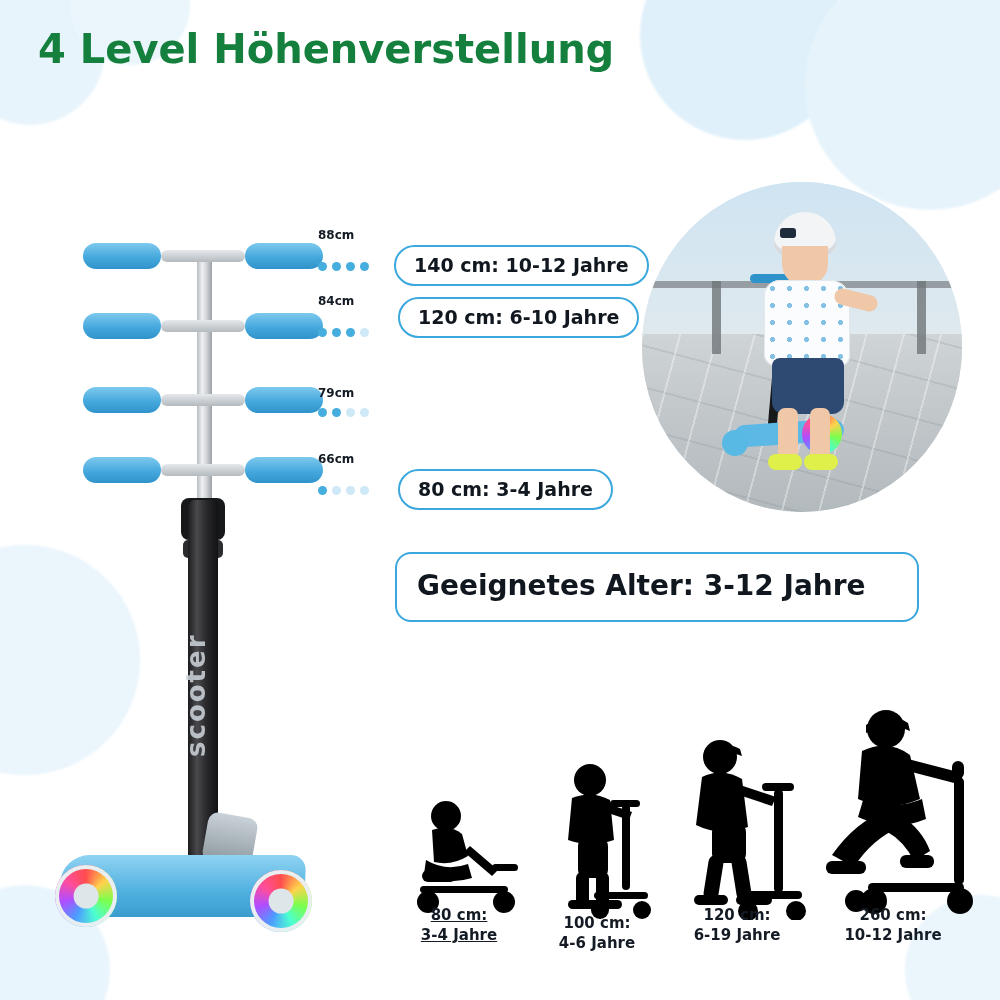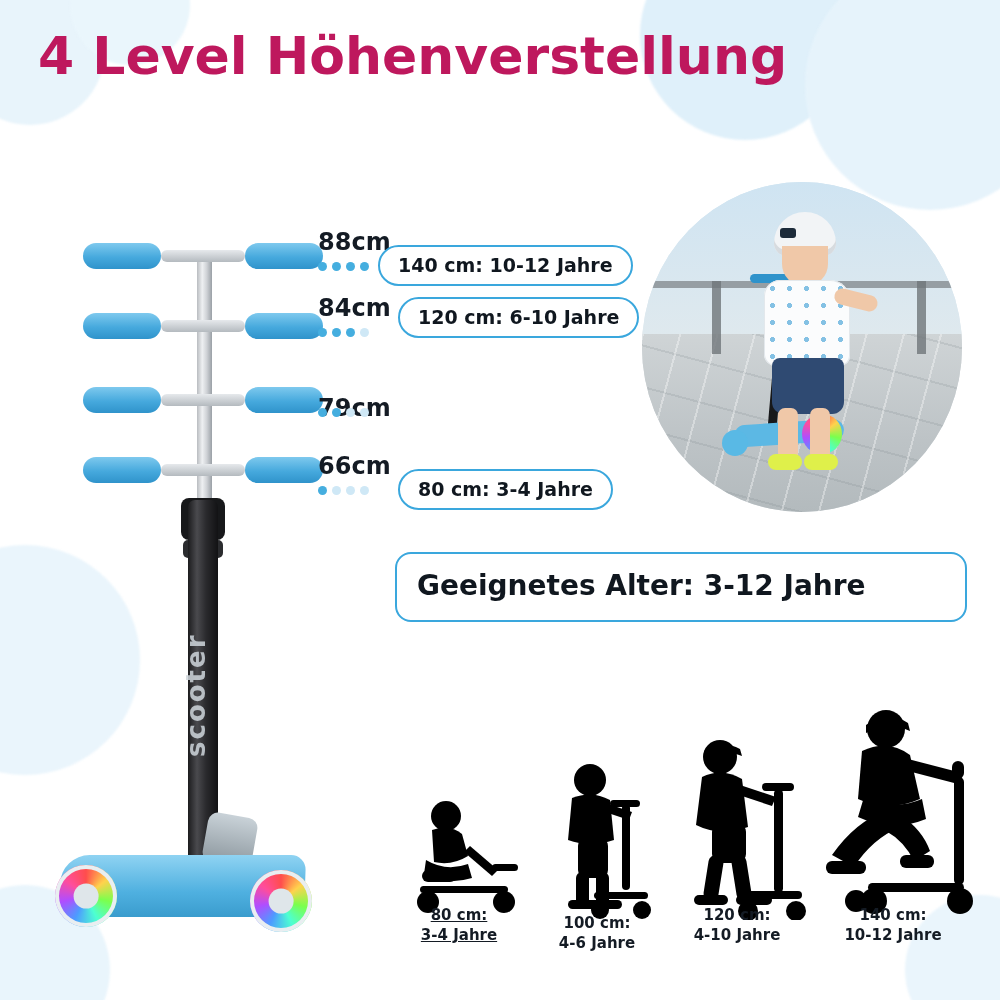--- a/index.html
+++ b/index.html
@@ -62,23 +62,23 @@
     width: 150px; height: 150px;
     right: -55px; bottom: -45px;
     background: #eaf5fc;
   }
 
   
   .title {
     position: absolute;
     left: 38px;
     top: 26px;
-    font-size: 52px;
+    font-size: 40px;
     font-weight: bold;
-    color: #be185d;
+    color: #15803d;
     letter-spacing: 0px;
     white-space: nowrap;
   }
   .subtitle {
     position: absolute;
     left: 40px;
     top: 96px;
     font-size: 24px;
     color: #2b3440;
     line-height: 1.45;
@@ -215,21 +215,21 @@
     left: 50%; top: 50%;
     width: 40%; height: 40%;
     transform: translate(-50%,-50%);
     border-radius: 50%;
     background: #dfe6ea;
   }
 
   
   .hlabel {
     position: absolute;
-    font-size: 24px;
+    font-size: 12px;
     font-weight: bold;
     color: #141b24;
   }
   .dots {
     position: absolute;
     display: flex;
     gap: 5px;
     align-items: center;
   }
   .dots i {
@@ -349,21 +349,21 @@
     background: conic-gradient(#ff4d4d,#ffd24d,#7bff4d,#4dffd2,#4d9bff,#b04dff,#ff4d9b,#ff4d4d);
   }
   .p-scooter .wheel-p.a { left: 160px; top: 232px; }
   .p-scooter .wheel-p.b { left: 80px; top: 248px; width: 26px; height: 26px; background:#59b9e5; }
 
   
   .agebox {
     position: absolute;
     left: 395px;
     top: 552px;
-    width: 572px;
+    width: 524px;
     border: 2px solid #3aa7dd;
     border-radius: 16px;
     background: #ffffff;
     padding: 14px 20px 16px 20px;
     box-sizing: border-box;
   }
   .agebox .line {
     font-size: 28px;
     font-weight: bold;
     color: #10171f;
@@ -456,32 +456,32 @@
     </div>
   </div>
 
   <div class="hlabel" style="left:318px; top:228px;">88cm</div>
   <div class="dots" style="left:318px; top:262px;">
     <i class="on"></i>
       <i class="on"></i>
       <i class="on"></i>
       <i class="on"></i>
   </div>
-  <div class="pill" style="left:378px; top:245px;">140 cm: 10-12 Jahre</div>
+  <div class="pill" style="left:394px; top:245px;">140 cm: 10-12 Jahre</div>
 
   <div class="hlabel" style="left:318px; top:294px;">84cm</div>
   <div class="dots" style="left:318px; top:328px;">
     <i class="on"></i>
       <i class="on"></i>
       <i class="on"></i>
       <i></i>
   </div>
   <div class="pill" style="left:398px; top:297px;">120 cm: 6-10 Jahre</div>
 
-  <div class="hlabel" style="left:318px; top:394px;text-align:center;">79cm</div>
+  <div class="hlabel" style="left:318px; top:386px;text-align:center;">79cm</div>
   <div class="dots" style="left:318px; top:408px;">
     <i class="on"></i>
       <i class="on"></i>
       <i></i>
       <i></i>
   </div>
 
   <div class="hlabel" style="left:318px; top:452px;">66cm</div>
   <div class="dots" style="left:318px; top:486px;">
     <i class="on"></i>
@@ -612,21 +612,21 @@
     <div class="cap" style="left: 14px; top: 0; text-decoration: underline;">
       <div>80 cm:</div>
       <div>3-4 Jahre</div>
     </div>
     <div class="cap" style="left: 152px; top: 0; margin-top: 8px;">
       <div>100 cm:</div>
       <div>4-6 Jahre</div>
     </div>
     <div class="cap" style="left: 292px; top: 0;">
       <div>120 cm:</div>
-      <div>4-10 Jahre</div>
+      <div>6-19 Jahre</div>
     </div>
     <div class="cap" style="left: 448px; top: 0;">
-      <div>140 cm:</div>
+      <div>260 cm:</div>
       <div>10-12 Jahre</div>
     </div>
   </div>
 
 </div>
 
 </body></html>

